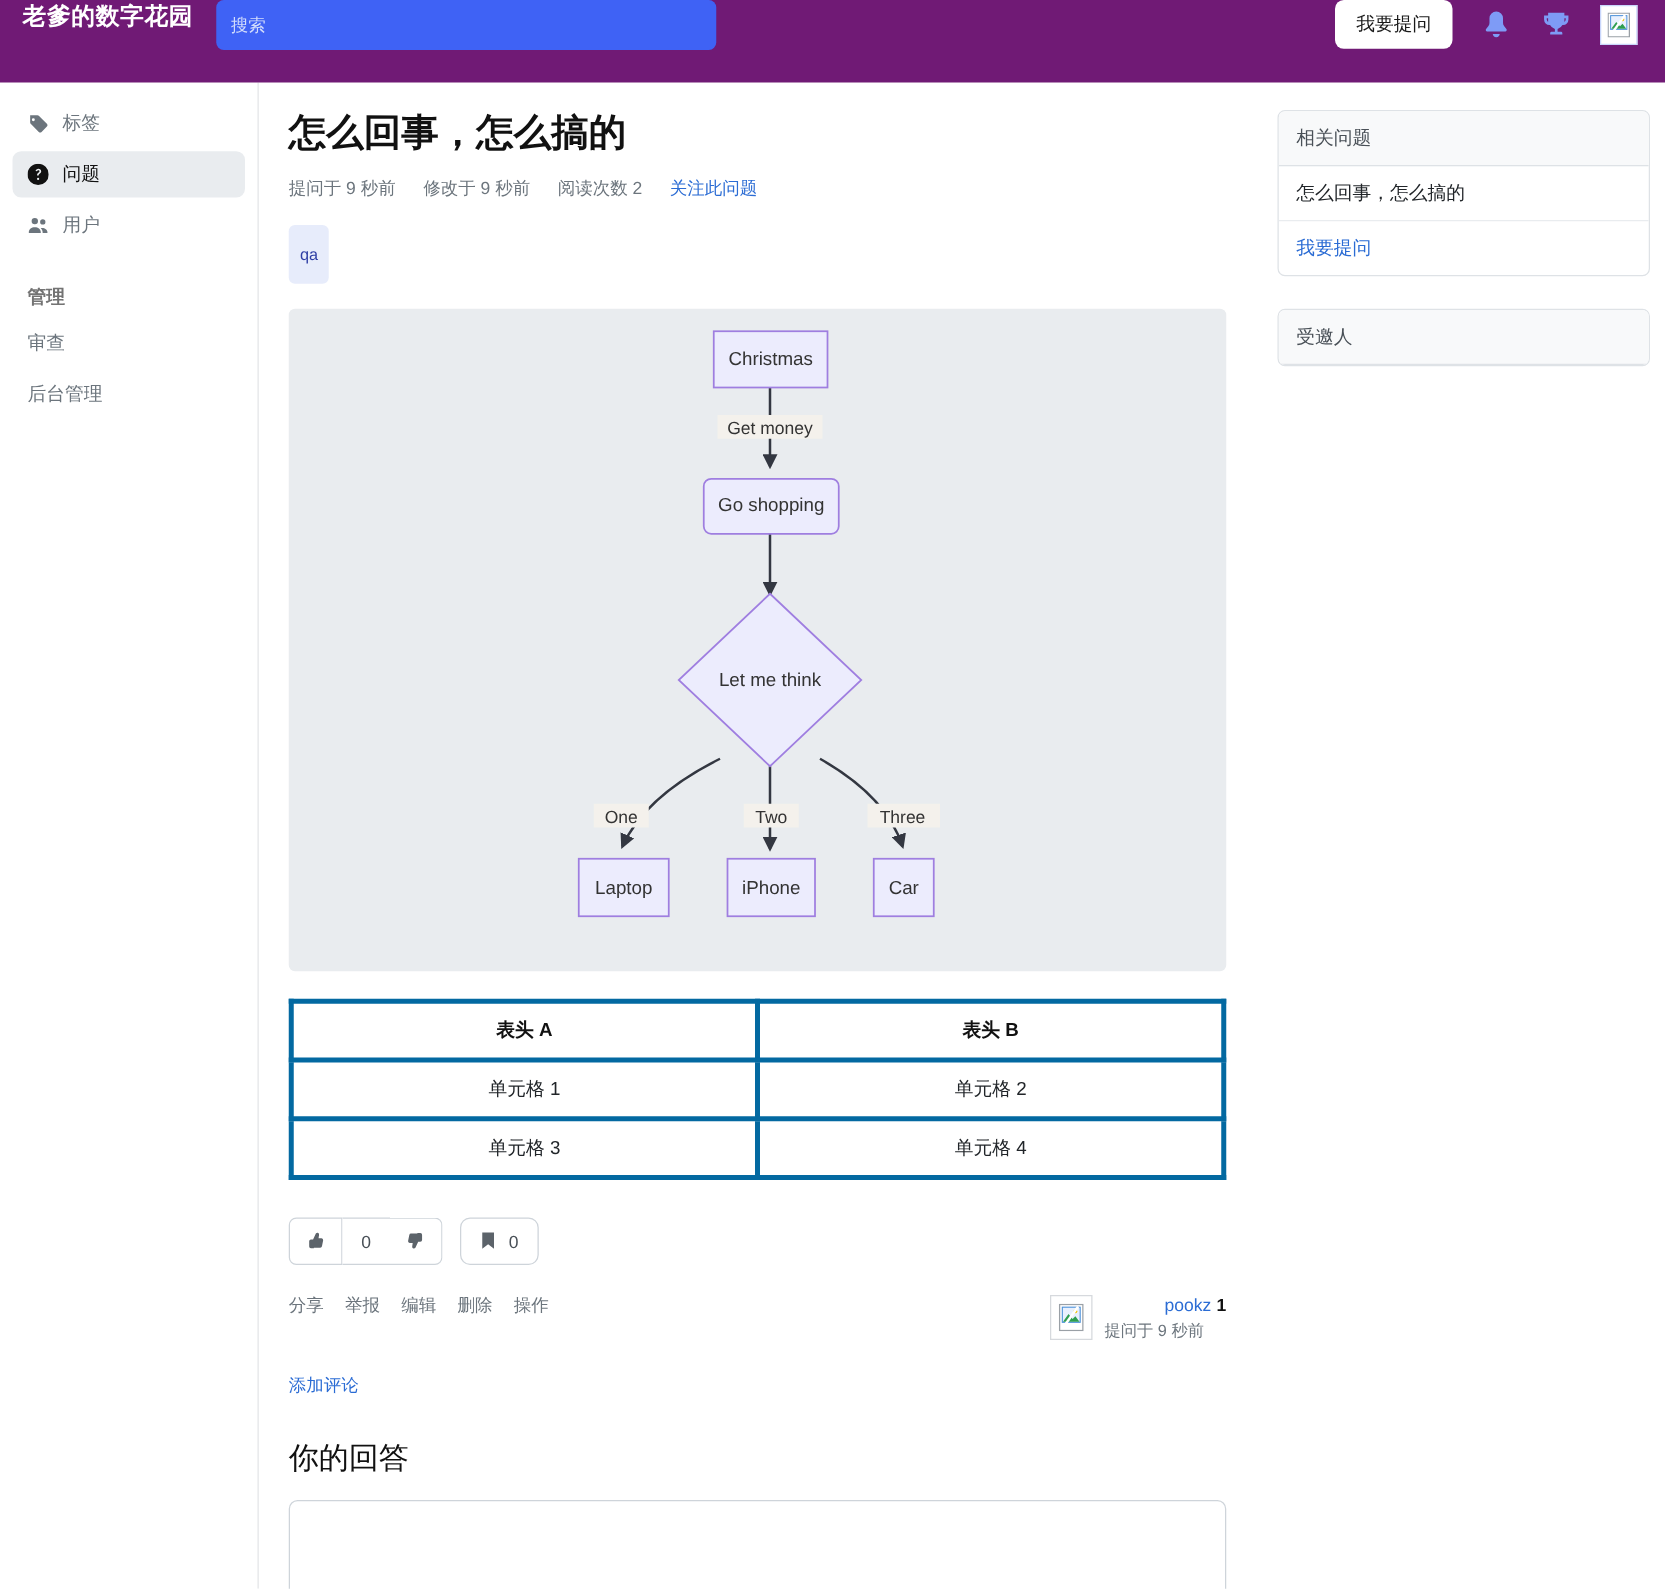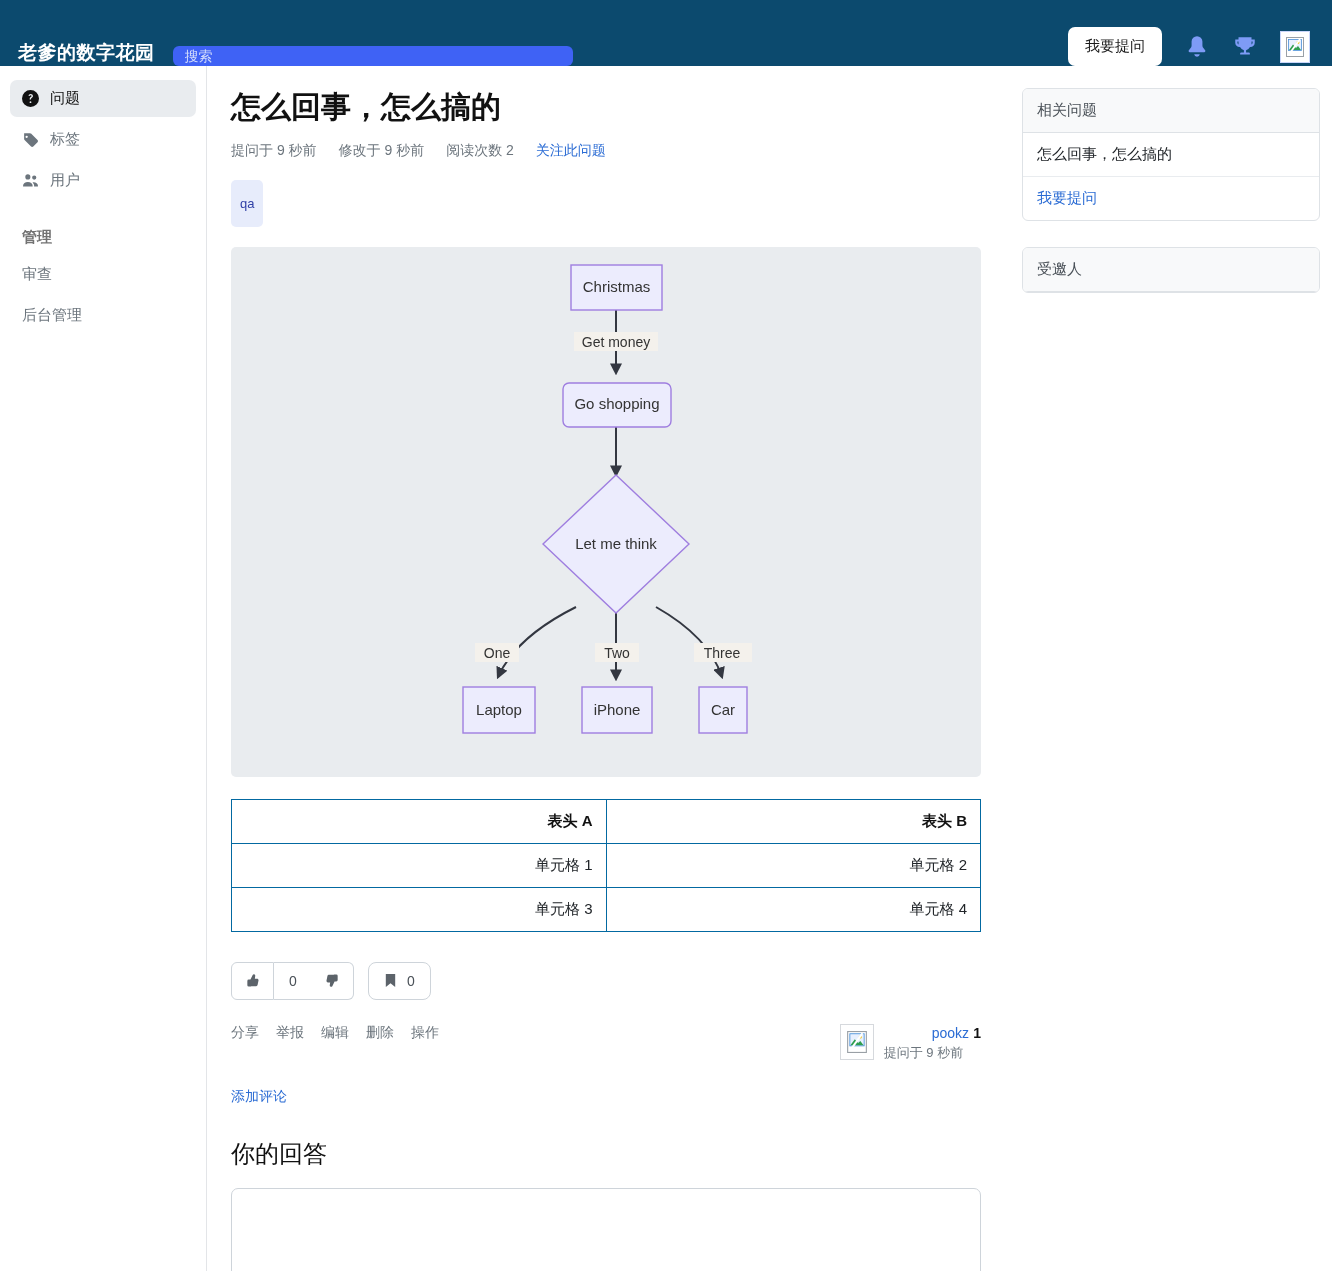--- a/index.html
+++ b/index.html
@@ -9,32 +9,32 @@
     background:#ffffff;
     font-family:"Liberation Sans","DejaVu Sans",sans-serif;
     font-size:15px;
     color:#212529;
     overflow:hidden;
   }
 
   
   .navbar {
     height:66px; width:100%;
-    background:#0c4a6e;
-    display:flex; align-items:flex-end;
+    background:#701a75;
+    display:flex; align-items:flex-start;
     padding:0 22px 0 14px;
     position:relative;
   }
   .brand {
     color:#fff; font-size:19px; font-weight:700;
     letter-spacing:.5px; white-space:nowrap;
     margin-right:18px; margin-left:4px;
   }
   .search-box {
-    width:400px; height:20px;
+    width:400px; height:40px;
     background:#3f62f5;
     border:none; border-radius:6px;
     color:#ffffff; font-size:14px;
     padding:0 12px;
     font-family:inherit;
   }
   .search-box::placeholder { color:#d2dcfb; }
   .nav-right {
     margin-left:auto; display:flex; align-items:center; gap:22px;
   }
@@ -124,22 +124,22 @@
     font-size:14px; fill:#333; text-anchor:middle;
   }
   .mm-label-bg { fill:#f4f1ec; }
 
   
   table.md-table {
     width:750px; border-collapse:collapse;
     margin-bottom:30px; font-size:15px;
   }
   table.md-table th, table.md-table td {
-    border:1px solid #0369a1;
-    padding:12px 13px; text-align:right;
+    border:4px solid #0369a1;
+    padding:12px 13px; text-align:center;
   }
   table.md-table th { font-weight:700; color:#111; }
   table.md-table td { color:#212529; }
 
   
   .vote-row { display:flex; align-items:center; gap:14px; margin-bottom:24px; }
   .btn-group { display:flex; }
   .vg-btn {
     border:1px solid #ced4da; background:#fff;
     padding:9px 13px; cursor:pointer;
@@ -238,35 +238,35 @@
         <circle cx="12" cy="5.5" r="1.4" fill="#f2c200"></circle>
         <path d="M4 16 L14 2" stroke="#ffffff" stroke-width="1.8"></path>
       </svg>
     </span>
   </div>
 </div>
 
 <div class="layout">
 
   <nav class="sidebar">
+    <a class="side-item">
+      <span class="ic">
+        <svg viewBox="0 0 16 16">
+            <path d="M2 2h5.5c.4 0 .8.2 1 .4l6.1 6.1c.6.6.6 1.5 0 2.1l-4 4c-.6.6-1.5.6-2.1 0L2.4 8.5A1.5 1.5 0 0 1 2 7.5V2zm2.4 2.4a1.1 1.1 0 1 0 0 2.2 1.1 1.1 0 0 0 0-2.2z"></path>
+          </svg>
+      </span>
+      <span>标签</span>
+    </a>
     <a class="side-item active">
       <span class="ic">
         <svg viewBox="0 0 16 16">
             <path d="M8 0a8 8 0 1 0 0 16A8 8 0 0 0 8 0zM6.1 5.5c.2-1 1-1.7 2.1-1.7 1.2 0 2.1.8 2.1 1.9 0 .9-.5 1.3-1.2 1.8-.5.4-.7.6-.7 1.1v.3H7.2v-.4c0-.8.3-1.3 1-1.8.6-.4.8-.6.8-1 0-.5-.4-.8-.9-.8-.5 0-.8.3-.9.8l-1.1-.2zM8 12.3a.85.85 0 1 1 0-1.7.85.85 0 0 1 0 1.7z"></path>
           </svg>
       </span>
       <span>问题</span>
-    </a>
-    <a class="side-item">
-      <span class="ic">
-        <svg viewBox="0 0 16 16">
-            <path d="M2 2h5.5c.4 0 .8.2 1 .4l6.1 6.1c.6.6.6 1.5 0 2.1l-4 4c-.6.6-1.5.6-2.1 0L2.4 8.5A1.5 1.5 0 0 1 2 7.5V2zm2.4 2.4a1.1 1.1 0 1 0 0 2.2 1.1 1.1 0 0 0 0-2.2z"></path>
-          </svg>
-      </span>
-      <span>标签</span>
     </a>
     <a class="side-item">
       <span class="ic">
         <svg viewBox="0 0 16 16">
             <path d="M5.5 7a2.4 2.4 0 1 0 0-4.8 2.4 2.4 0 0 0 0 4.8zm6 .2a2 2 0 1 0 0-4 2 2 0 0 0 0 4zM1 13c0-2.2 2-3.7 4.5-3.7S10 10.8 10 13v.6H1V13zm10.1-3.3c2 .1 3.9 1.2 3.9 3.1v.8h-3.6V13c0-1.3-.6-2.4-1.5-3.1.4-.1.8-.2 1.2-.2z"></path>
           </svg>
       </span>
       <span>用户</span>
     </a>
 

